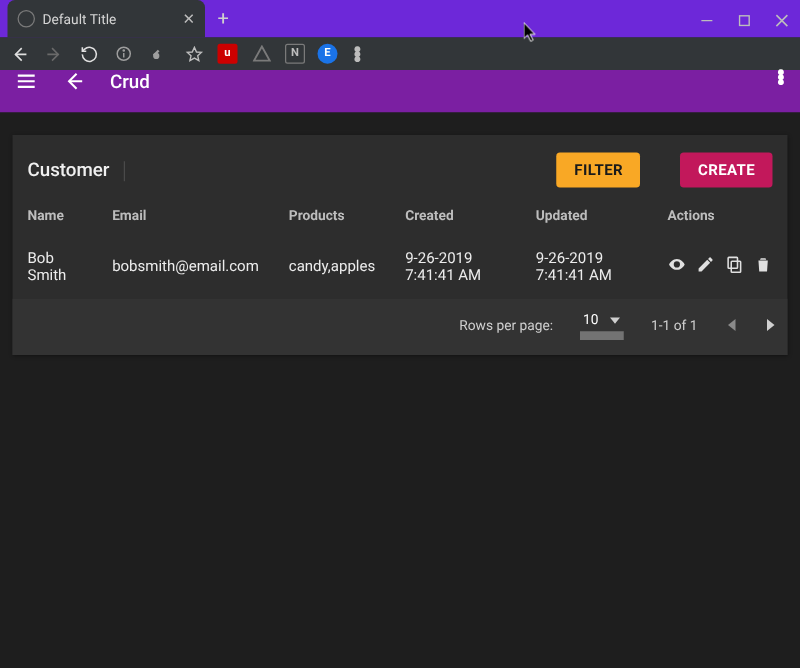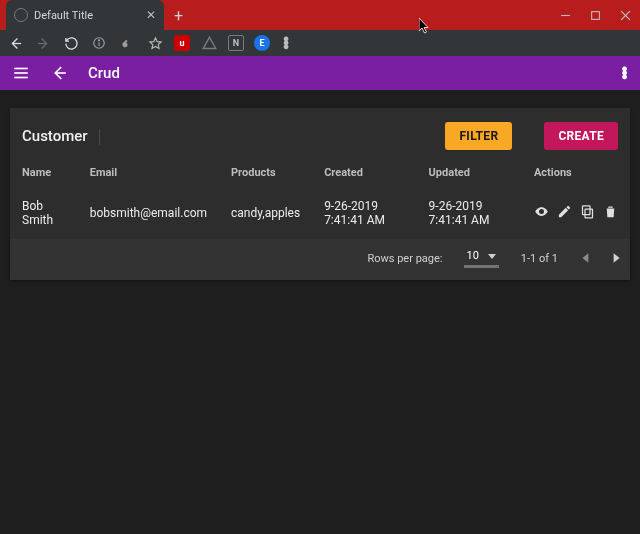--- a/index.html
+++ b/index.html
@@ -1,19 +1,19 @@
 <!DOCTYPE html>
 <html><head>
 <meta charset="utf-8">
 <style>
   * { box-sizing: border-box; margin: 0; padding: 0; font-family: -apple-system, BlinkMacSystemFont, 'Segoe UI', Roboto, Arial, sans-serif; }
   body { width: 640px; height: 534px; background: #1e1e1e; overflow: hidden; }
 
   
-  .titlebar { height: 30px; background: #b91c1c; display: flex; align-items: center; }
+  .titlebar { height: 30px; background: #6d28d9; display: flex; align-items: flex-end; }
   .tab { display: flex; align-items: center; background: #323639; height: 30px; margin-left: 6px; border-radius: 6px 6px 0 0; padding: 0 8px; width: 158px; gap: 6px; }
   .tab .favicon { width: 14px; height: 14px; border-radius: 50%; border: 1px solid #7a7a7a; }
   .tab .title { color: #d6d6d6; font-size: 11px; flex: 1; white-space: nowrap; overflow: hidden; }
   .tab .close { color: #bdbdbd; font-size: 12px; }
   .newtab { color: #cfcfcf; font-size: 16px; padding: 6px 10px; }
   .win-controls { margin-left: auto; display: flex; }
   .win-btn { width: 30px; height: 28px; display: flex; align-items: center; justify-content: center; color: #bdbdbd; }
   .win-btn svg { width: 11px; height: 11px; }
 
   .addrbar { height: 26px; background: #323639; display: flex; align-items: center; padding: 0 6px; gap: 10px; }
@@ -24,21 +24,21 @@
   .url { color: #9e9e9e; font-size: 12px; flex: 1; }
   .url .host { color: #e7e7e7; }
   .ext-icons { display: flex; gap: 10px; align-items: center; }
   .ext-box { width: 16px; height: 16px; border-radius:2px; display:flex; align-items:center; justify-content:center; font-size:9px; font-weight:700; }
   .ext-red { background:#cc0000; color:#fff; }
   .ext-n { border:1px solid #7a7a7a; color:#bdbdbd; }
   .ext-e { background:#1a73e8; color:#fff; border-radius:50%; }
   .kebab-dots { color:#bdbdbd; font-size:11px; letter-spacing:0; line-height:4px; width:12px; text-align:center; }
 
   
-  .appbar { height: 34px; background: #7b1fa2; display: flex; align-items: center; padding: 0 12px; gap: 20px; }
+  .appbar { height: 34px; background: #7b1fa2; display: flex; padding: 0 12px; gap: 20px; }
   .appbar .icon { color:#fff; display:flex; }
   .appbar .icon svg { width:18px; height:18px; }
   .appbar .title { color:#fff; font-size: 15px; font-weight: 500; }
   .appbar .spacer { flex:1; }
   .kebab-v { color:#fff; font-size:11px; line-height:4px; }
 
   
   .content { padding: 18px 10px 10px; background: #1e1e1e; height: calc(534px - 30px - 26px - 34px); }
   .card { background: #2d2d2d; border-radius: 0; box-shadow: 0 1px 3px rgba(0,0,0,.4); color:#fff; }
   .card-head { display:flex; align-items:center; padding: 14px 12px 8px; }
@@ -51,21 +51,21 @@
 
   table { width:100%; border-collapse: collapse; }
   th { font-size: 11px; font-weight: 700; color:#bdbdbd; text-align:left; padding: 8px 12px; margin-left: 35px; }
   td { font-size: 12px; color:#ececec; padding: 12px 12px; }
   th.actions, td.actions { text-align:left; }
   .row-actions { display:flex; gap: 8px; justify-content:flex-end; }
   .row-actions svg { width:15px; height:15px; fill:#e0e0e0; }
 
   .footer { display:flex; align-items:center; justify-content:flex-end; padding: 10px 8px 12px; gap: 22px; background: #333333; text-align: center; }
   .footer .lbl { font-size: 11px; color:#d0d0d0; }
-  .rows-sel { display:flex; align-items:center; gap:8px; border-bottom:3px solid #737373; padding: 0 2px 3px; }
+  .rows-sel { display:flex; align-items:center; gap:8px; border-bottom:7px solid #737373; padding: 0 2px 3px; }
   .rows-sel .val { font-size:11px; color:#fff; }
   .rows-sel svg { width:10px; height:10px; fill:#cfcfcf; }
   .pager { display:flex; gap: 18px; align-items:center; }
   .pager svg { width:12px; height:12px; fill:#8a8a8a; }
   .pager .next svg { fill:#d0d0d0; }
 
   .cursor { position: fixed; left: 419px; top: 18px; pointer-events:none; }
   .cursor svg { width: 12px; height: 16px; }
 </style>
 </head>

